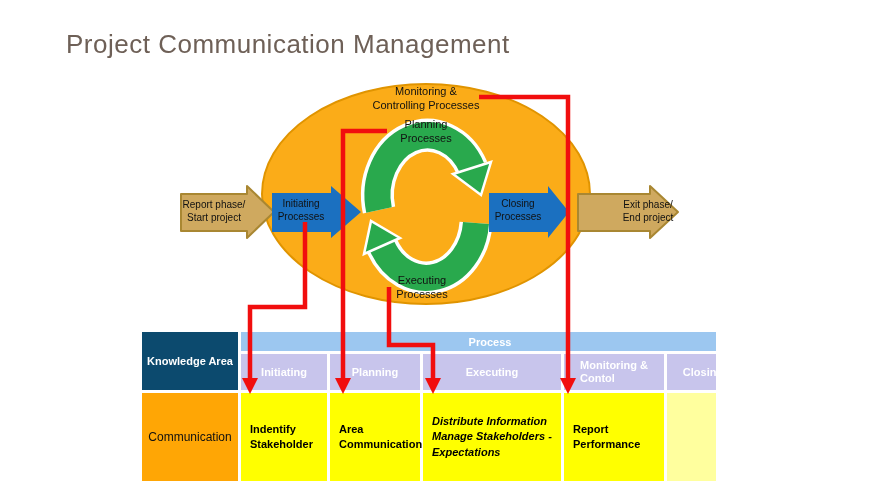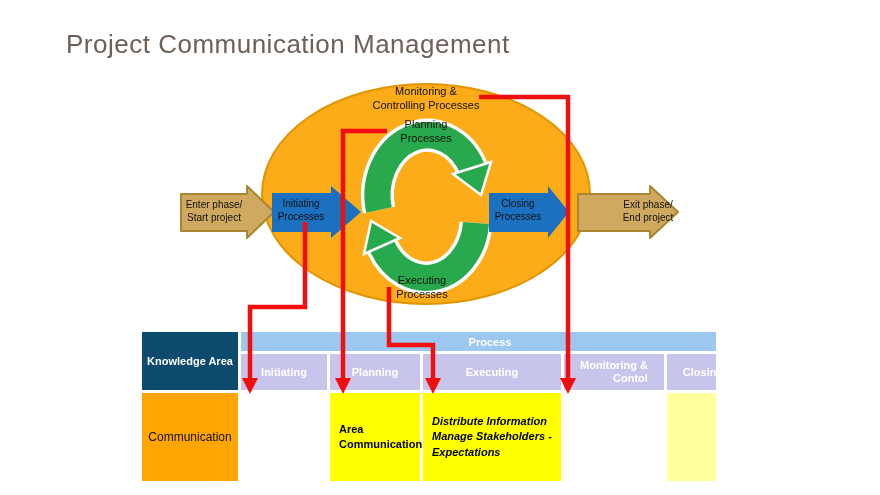--- a/index.html
+++ b/index.html
@@ -44,21 +44,21 @@
     display: grid;
     grid-template-columns: 96px 86px 90px 138px 100px 72px;
     grid-template-rows: 19px 36px 88px;
     gap: 3px;
     background: #ffffff;
   }
   .cell {
     display: flex;
     align-items: center;
     justify-content: center;
-    text-align: right;
+    text-align: left;
     white-space: pre-line;
   }
   .kcell {
     grid-column: 1;
     grid-row: 1 / 3;
     background: #0c4a6e;
     color: #ffffff;
     font-weight: 700;
     font-size: 11px;
   }
@@ -133,42 +133,46 @@
   <div class="dlabel" style="left:316px; top:85px; width:220px;">Monitoring &amp;
 Controlling Processes</div>
   <div class="dlabel" style="left:366px; top:118px; width:120px;">Planning
 Processes</div>
   <div class="dlabel" style="left:361px; top:274px; width:122px;">Executing
 Processes</div>
   <div class="dlabel small" style="left:270px; top:198px; width:62px;">Initiating
 Processes</div>
   <div class="dlabel small" style="left:487px; top:198px; width:62px;">Closing
 Processes</div>
-  <div class="dlabel small" style="left:180px; top:199px; width:68px;">Enter phase/
+  <div class="dlabel small" style="left:180px; top:199px; width:68px;">Report phase/
 Start project</div>
   <div class="dlabel small" style="left:611px; top:199px; width:74px;text-align:center;">Exit phase/
 End project</div>
 
   <div class="ptable">
     <div class="cell kcell">Knowledge Area</div>
     <div class="cell phead">Process</div>
 
     <div class="cell sub" style="grid-column:2;">Initiating</div>
     <div class="cell sub" style="grid-column:3;">Planning</div>
     <div class="cell sub" style="grid-column:4;">Executing</div>
     <div class="cell sub" style="grid-column:5;">Monitoring &amp;
 Contol</div>
     <div class="cell sub" style="grid-column:6;">Closing</div>
 
     <div class="cell comm" style="grid-column:1;">Communication</div>
+    <div class="cell ybody" style="grid-column:2;">Indentify
+Stakeholder</div>
     <div class="cell ybody" style="grid-column:3;">Area
 Communication</div>
     <div class="cell ybody" style="grid-column:4;font-style:italic;">Distribute Information
 Manage Stakeholders -
 Expectations</div>
+    <div class="cell ybody" style="grid-column:5;">Report
+Performance</div>
     <div class="cell empty" style="grid-column:6;"></div>
   </div>
 
   <svg class="layer red-svg" width="880" height="495" viewBox="0 0 880 495">
     <g fill="none" stroke="#f10e0e" stroke-width="4.5">
       <polyline points="305,222 305,307 250,307 250,380"></polyline>
       <polyline points="387,131 343,131 343,380"></polyline>
       <polyline points="389,287 389,345 433,345 433,380"></polyline>
       <polyline points="479,97 568,97 568,380"></polyline>
     </g>

